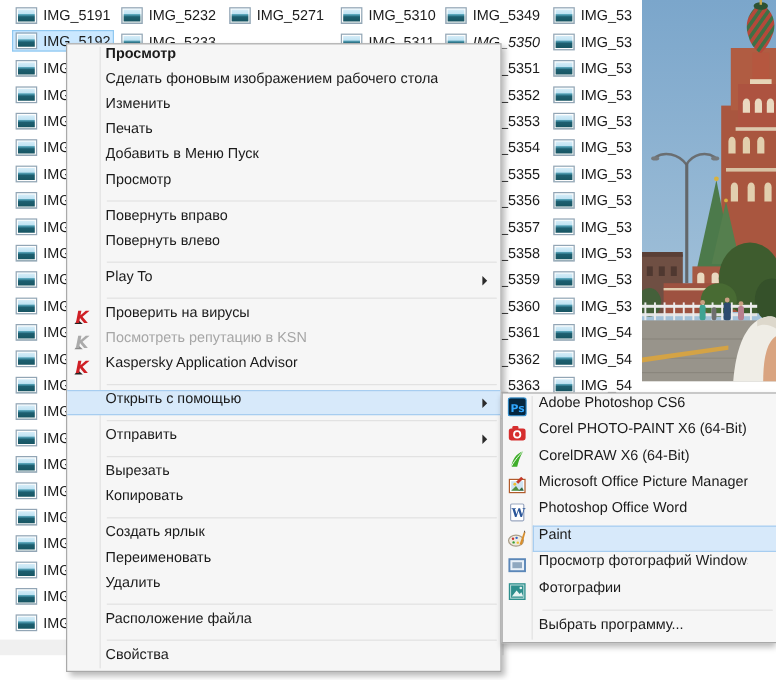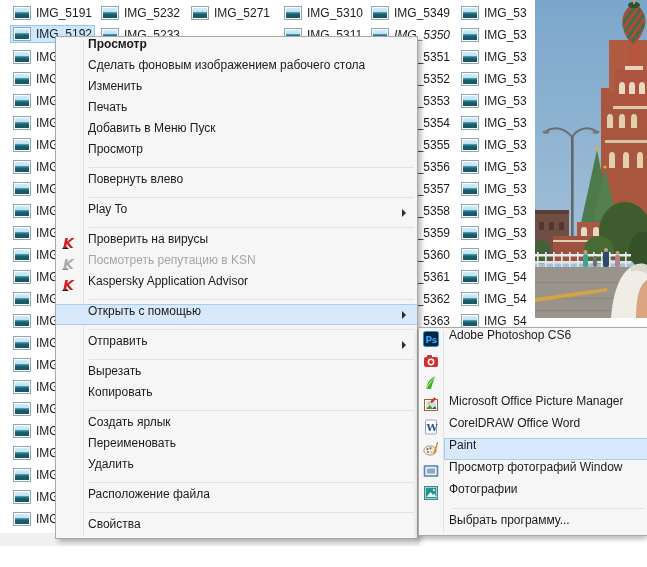--- a/index.html
+++ b/index.html
@@ -436,20 +436,23 @@
       <span class="mi-label">Печать</span>
     </div>
     <div class="menu-item">
       <span class="mi-label">Добавить в Меню Пуск</span>
     </div>
     <div class="menu-item">
       <span class="mi-label">Просмотр</span>
     </div>
     <div class="separator"></div>
     <div class="menu-item">
+      <span class="mi-label">Повернуть вправо</span>
+    </div>
+    <div class="menu-item">
       <span class="mi-label">Повернуть влево</span>
     </div>
     <div class="separator"></div>
     <div class="menu-item">
       <span class="mi-label">Play To</span>
       <span class="mi-arrow"></span>
     </div>
     <div class="separator"></div>
     <div class="menu-item">
       <span class="mi-icon">
@@ -529,28 +532,30 @@
     </div>
     <div class="menu-item">
       <span class="mi-icon">
         <svg viewBox="0 0 16 16">
           <rect x="1" y="4" width="14" height="10" rx="2" fill="#d62e2e"></rect>
           <rect x="4" y="2" width="5" height="3" rx="1" fill="#d62e2e"></rect>
           <circle cx="8" cy="9" r="3.4" fill="#fff"></circle>
           <circle cx="8" cy="9" r="1.9" fill="#d62e2e"></circle>
         </svg>
       </span>
+      <span class="mi-label">Corel PHOTO-PAINT X6 (64-Bit)</span>
     </div>
     <div class="menu-item">
       <span class="mi-icon">
         <svg viewBox="0 0 16 16">
           <path d="M3 14 C4 8 7 3 13 1 C10 6 9 10 8 14 Z" fill="#3fae2a"></path>
           <path d="M3 14 C5 10 8 6 13 1" stroke="#fff" stroke-width="0.8" fill="none"></path>
         </svg>
       </span>
+      <span class="mi-label">CorelDRAW X6 (64-Bit)</span>
     </div>
     <div class="menu-item">
       <span class="mi-icon">
         <svg viewBox="0 0 16 16">
           <rect x="1.5" y="2.5" width="13" height="11" fill="#fff" stroke="#b05a2a"></rect>
           <rect x="3" y="4" width="10" height="8" fill="#cfe3f2"></rect>
           <circle cx="6" cy="6.5" r="1.2" fill="#f0c030"></circle>
           <path d="M3 12 L7 8 L10 12 Z" fill="#4f8f3f"></path>
           <path d="M9 12 L12 9 L13.5 12 Z" fill="#35683c"></path>
           <rect x="10" y="0.5" width="2.4" height="6" transform="rotate(45 11 2)" fill="#c43a2a"></rect>
@@ -558,21 +563,21 @@
       </span>
       <span class="mi-label">Microsoft Office Picture Manager</span>
     </div>
     <div class="menu-item">
       <span class="mi-icon">
         <svg viewBox="0 0 16 16">
           <rect x="2.5" y="1" width="11" height="14" rx="1" fill="#fff" stroke="#9aa7c0"></rect>
           <text x="3.4" y="12" font-size="10" font-weight="bold" fill="#2b579a" font-family="DejaVu Serif,serif">W</text>
         </svg>
       </span>
-      <span class="mi-label">CorelDRAW Office Word</span>
+      <span class="mi-label">Photoshop Office Word</span>
     </div>
     <div class="menu-item">
       <div class="hl"></div>
       <span class="mi-icon">
         <svg viewBox="0 0 16 16">
           <ellipse cx="7" cy="9.5" rx="6.2" ry="4.6" fill="#efe9dc" stroke="#a79b87"></ellipse>
           <circle cx="4.5" cy="8" r="1" fill="#cc3333"></circle>
           <circle cx="7.5" cy="7.2" r="1" fill="#3366cc"></circle>
           <circle cx="5" cy="11" r="1" fill="#33a033"></circle>
           <circle cx="8.5" cy="11.2" r="1" fill="#f0c030"></circle>

